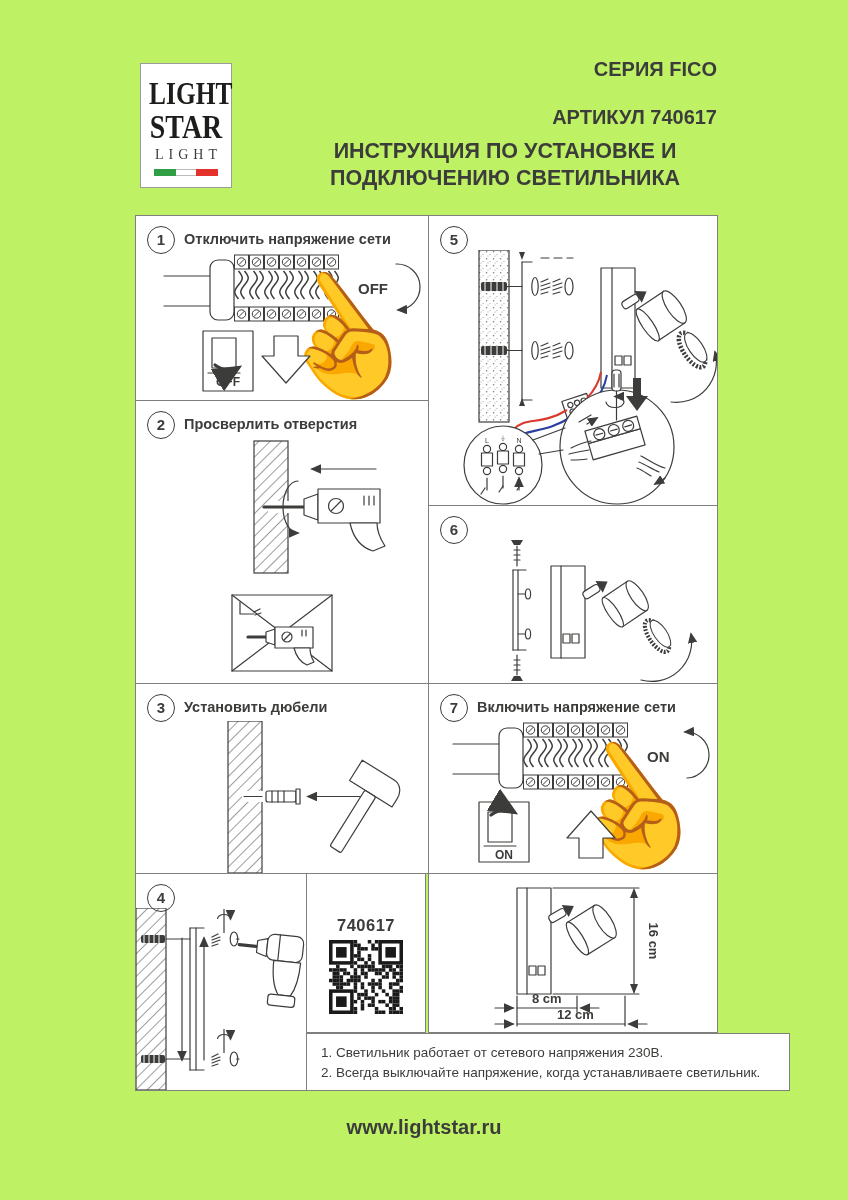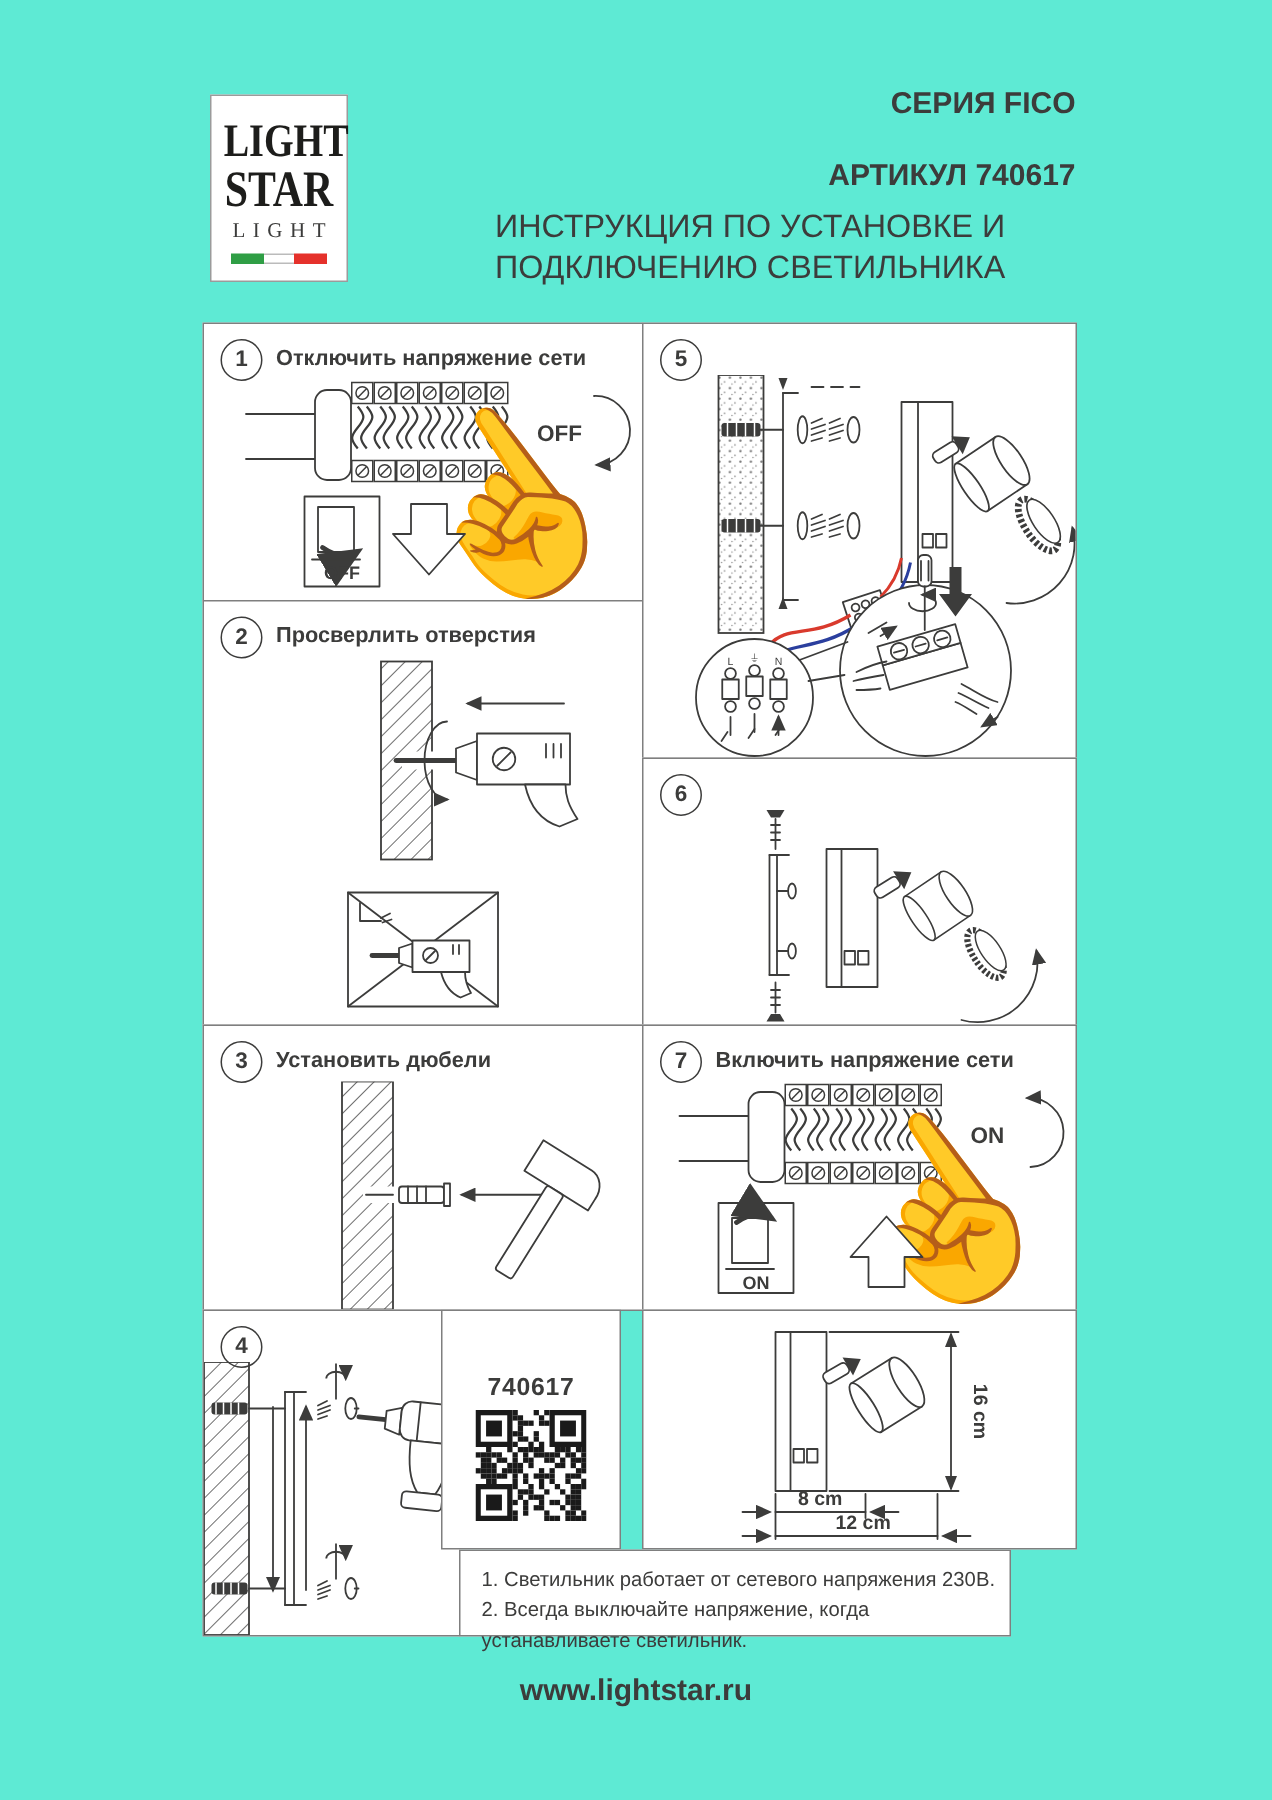--- a/index.html
+++ b/index.html
@@ -1,33 +1,33 @@
 <!DOCTYPE html>
 <html><head>
 <meta charset="utf-8">
 <style>
   html,body{margin:0;padding:0;background:#fff;}
-  #page{position:relative;width:848px;height:1200px;background:#5eead4;overflow:hidden;
+  #page{position:relative;width:848px;height:1200px;background:#bef264;overflow:hidden;
         font-family:"Liberation Sans",sans-serif;color:#3c3c3b;}
   .abs{position:absolute;}
   
   #logo-box{left:140px;top:63px;width:90px;height:123px;border:1.5px solid #9b9b9b;
             text-align:center;background:#fff;}
   .logo-word{font-family:"Liberation Serif",serif;font-weight:bold;color:#1d1d1b;
              transform:scaleX(.82);transform-origin:center;line-height:1;}
   #logo-l1{font-size:31px;margin-top:14px;}
   #logo-l2{font-size:34px;margin-top:1px;}
   #logo-l3{font-family:"Liberation Serif",serif;font-size:14px;letter-spacing:5px;
            color:#3c3c3b;margin-top:3px;margin-left:5px;}
   #logo-flag{width:64px;height:7px;margin:6px auto 0;display:flex;}
   #logo-flag .fg{flex:1;background:#2f9e45;}
   #logo-flag .fw{flex:0 0 20px;background:#fff;border-top:1px solid #bbb;border-bottom:1px solid #bbb;box-sizing:border-box;}
   #logo-flag .fr{flex:1;background:#e5312b;}
   .hdr-right{right:131px;text-align:left;font-weight:bold;font-size:20px;color:#3c3c3b;}
-  #hdr-title{left:330px;top:138px;font-weight:normal;font-size:21.5px;line-height:1.25;color:#3c3c3b;text-align:right;}
+  #hdr-title{left:330px;top:138px;font-weight:bold;font-size:21.5px;line-height:1.25;color:#3c3c3b;text-align:center;}
   
   .cell{position:absolute;border:1px solid #7f7f7f;box-sizing:border-box;background:#fff;}
   .stepnum{position:absolute;left:11px;top:10px;width:26px;height:26px;border:1.3px solid #3c3c3b;
            border-radius:50%;text-align:center;line-height:25px;font-weight:bold;font-size:15px;}
   .steplabel{position:absolute;left:48px;top:15px;font-weight:bold;font-size:14.5px;}
   .illus{position:absolute;left:0;}
   
   .ln{fill:none;stroke:#3c3c3b;stroke-width:1.2;stroke-linecap:round;stroke-linejoin:round;}
   .wt{fill:#fff;stroke:#3c3c3b;stroke-width:1.2;stroke-linejoin:round;}
   .fl{fill:#3c3c3b;stroke:none;}
@@ -386,21 +386,21 @@
         <rect class="wt" x="50" y="82" width="50" height="60"></rect>
         <rect class="ln" x="59" y="92" width="24" height="30" stroke-width="3.6"></rect>
         <path class="bold-ln" d="M62,95 q13,-9 23,-3" marker-end="url(#arr)"></path>
         <line class="ln" x1="55" y1="126" x2="87" y2="126"></line>
         <text class="svgbold" x="75" y="139" font-size="12" text-anchor="middle">ON</text>
       </g>
       <path class="wt" d="M150,138 v-20 h-12 l24,-27 24,27 h-12 v20 z"></path>
     </svg>
   </div>
 
-  <div class="cell" style="left:294px;top:873px;width:120px;height:160px;">
+  <div class="cell" style="left:306px;top:873px;width:120px;height:160px;">
     <div id="qr-article">740617</div>
     <div id="qr-svg-wrap">
       <svg width="74" height="74" viewBox="0 0 74 74">
           <rect x="24.666666666666664" y="0" width="3.5238095238095237" height="3.5238095238095237" fill="#1a1a1a"></rect>
           <rect x="38.76190476190476" y="0" width="3.5238095238095237" height="3.5238095238095237" fill="#1a1a1a"></rect>
           <rect x="45.80952380952381" y="0" width="3.5238095238095237" height="3.5238095238095237" fill="#1a1a1a"></rect>
           <rect x="24.666666666666664" y="3.5238095238095237" width="3.5238095238095237" height="3.5238095238095237" fill="#1a1a1a"></rect>
           <rect x="28.19047619047619" y="3.5238095238095237" width="3.5238095238095237" height="3.5238095238095237" fill="#1a1a1a"></rect>
           <rect x="42.285714285714285" y="3.5238095238095237" width="3.5238095238095237" height="3.5238095238095237" fill="#1a1a1a"></rect>
           <rect x="28.19047619047619" y="7.0476190476190474" width="3.5238095238095237" height="3.5238095238095237" fill="#1a1a1a"></rect>
@@ -596,20 +596,20 @@
       <g>
         <line class="ln" x1="196" y1="122" x2="196" y2="152"></line>
         <line class="ln" x1="88" y1="150" x2="196" y2="150"></line>
         <line class="ln" x1="66" y1="150" x2="84" y2="150" marker-end="url(#arr)"></line>
         <line class="ln" x1="218" y1="150" x2="200" y2="150" marker-end="url(#arr)"></line>
         <text class="svgbold" font-size="13" x="128" y="145">12 cm</text>
       </g>
     </svg>
   </div>
 
-  <div class="cell" id="notes-cell" style="left:306px;top:1033px;width:368px;height:58px;">
+  <div class="cell" id="notes-cell" style="left:306px;top:1033px;width:484px;height:58px;">
     <div>1. Светильник работает от сетевого напряжения 230В.</div>
     <div>2. Всегда выключайте напряжение, когда устанавливаете светильник.</div>
   </div>
 
   <div class="abs" id="footer-url">www.lightstar.ru</div>
 
 </div>
 
 </body></html>

